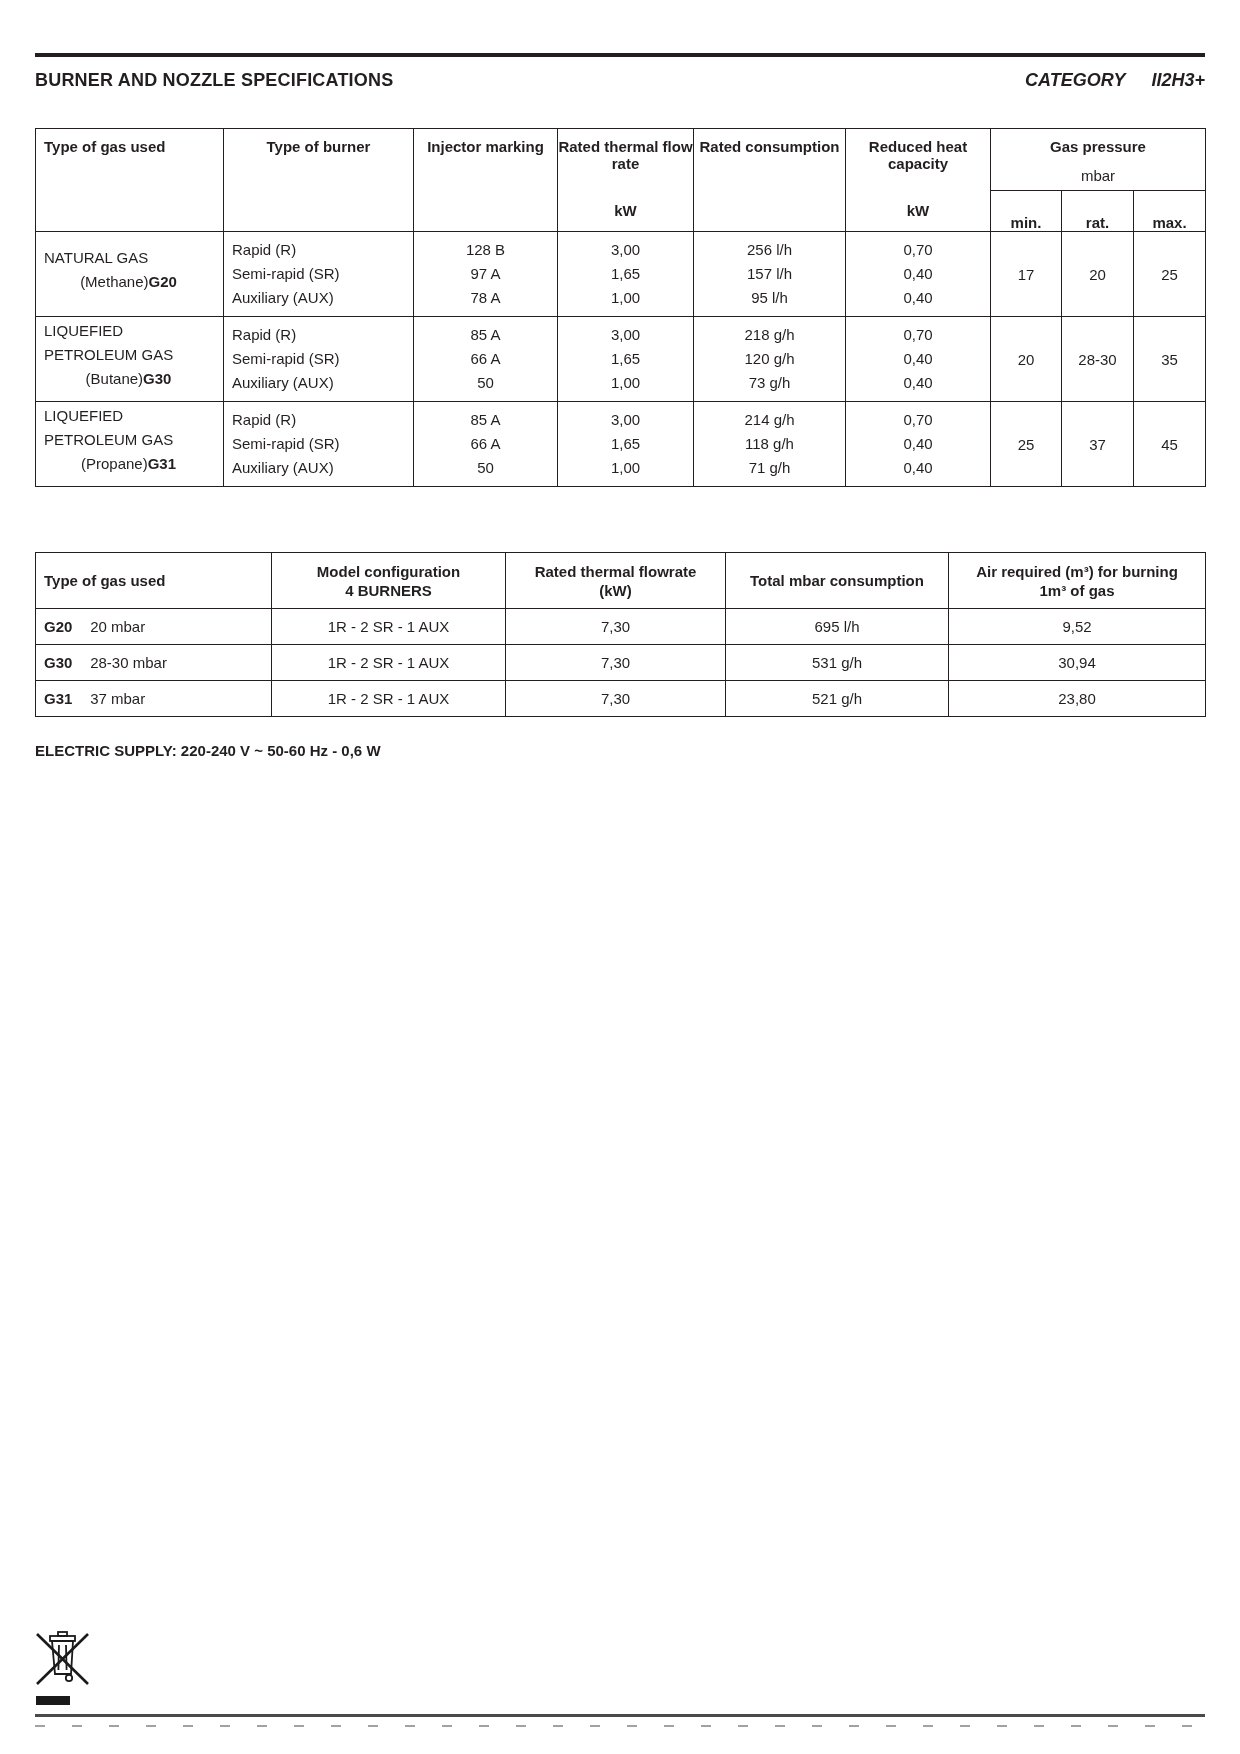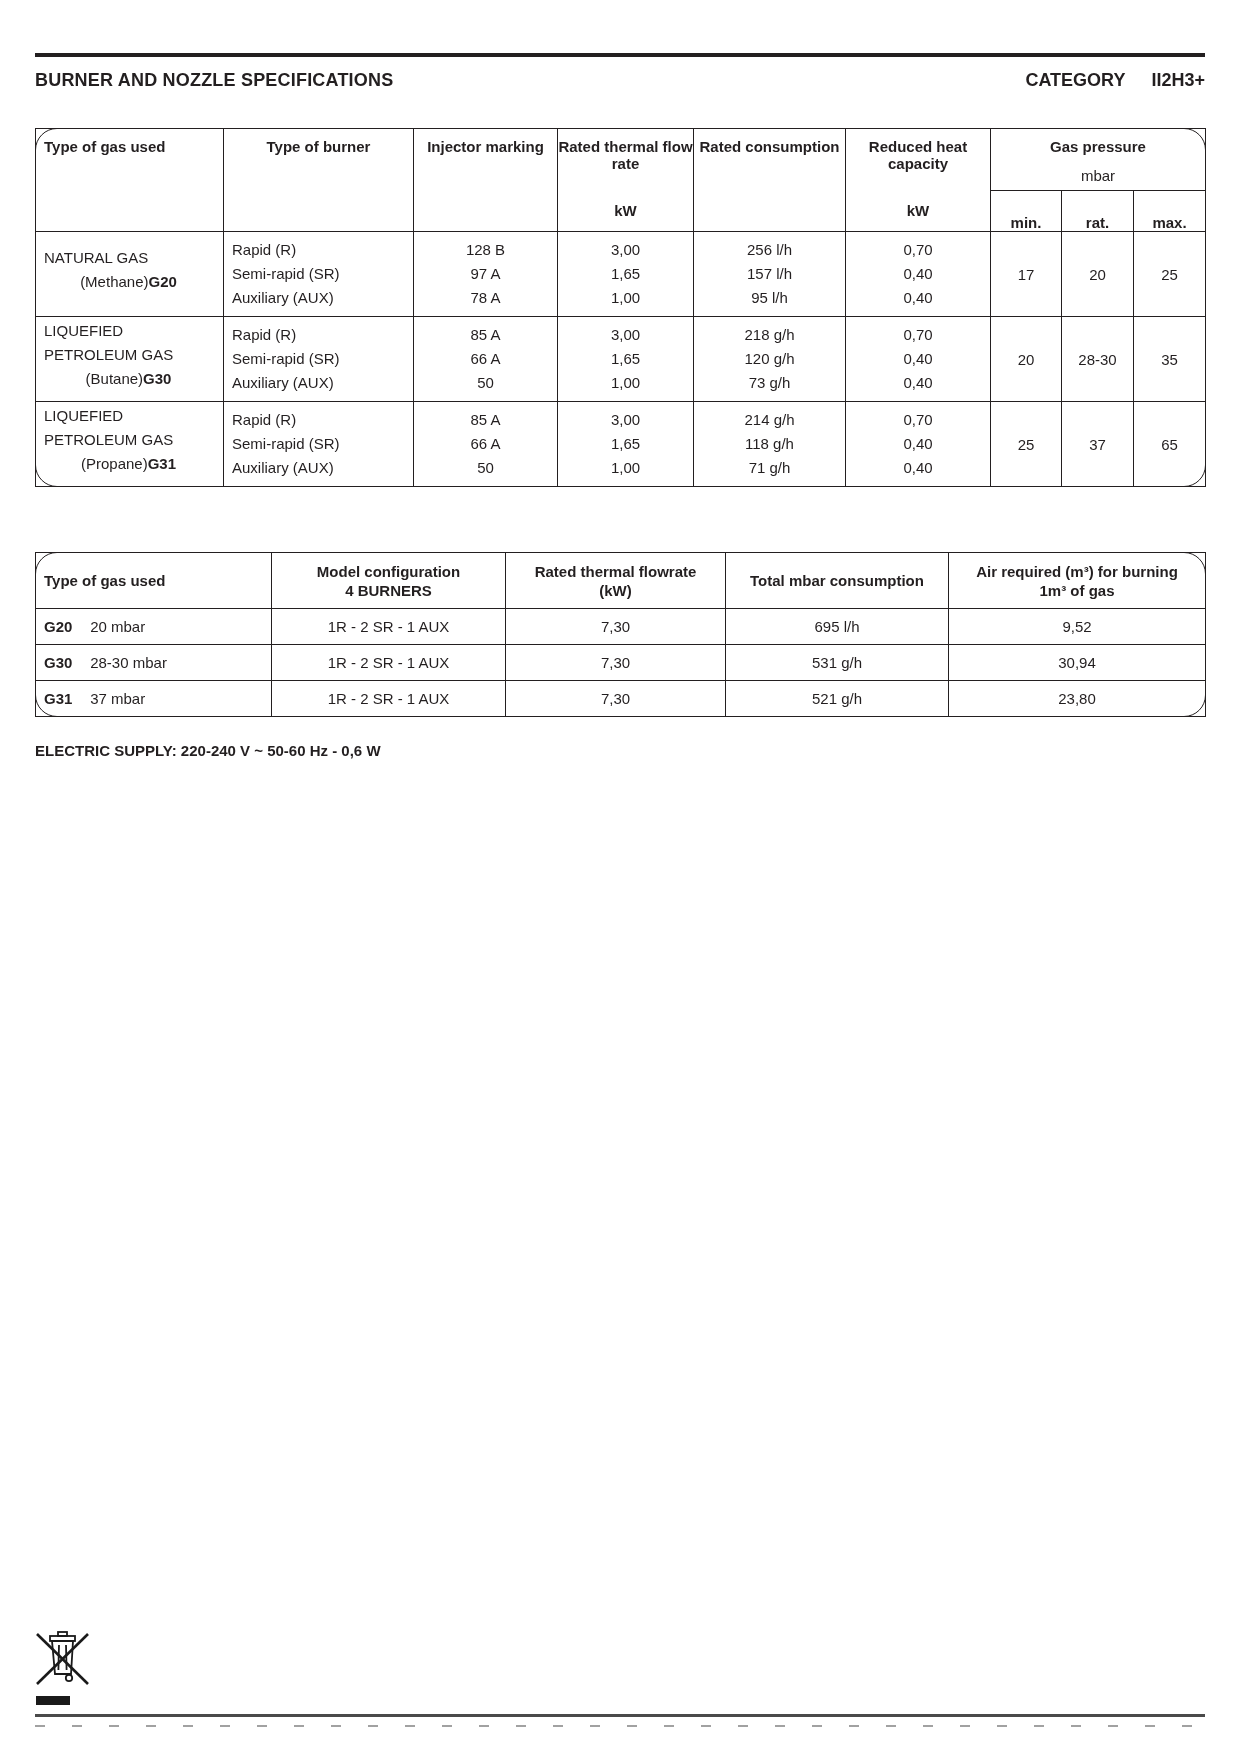--- a/index.html
+++ b/index.html
@@ -9,27 +9,27 @@
     background:#ffffff; color:#231f20;
     font-family:"Liberation Sans", sans-serif;
     overflow:hidden;
   }
   .rule-top { position:absolute; left:35px; top:53px; width:1170px; height:4px; background:#231f20; }
   .heading {
     position:absolute; left:35px; top:70px; width:1170px;
     display:flex; justify-content:space-between; align-items:baseline;gap:24px;
   }
   .heading .title { font-size:18px; font-weight:bold; letter-spacing:.2px; }
-  .heading .category { font-size:18px; font-weight:bold; display:flex; gap:26px; }
+  .heading .category { font-size:18px; font-weight:bold; display:flex; gap:26px;font-style:italic; }
 
   table { border-collapse:collapse; table-layout:fixed; position:absolute; left:35px; background:#fff; }
   th, td { border:1.5px solid #231f20; font-size:15px; }
   .t1 { top:128px; width:1170px; }
   .t2 { top:552px; width:1170px; }
-  table { outline:1px solid #231f20; outline-offset:-1px;border-radius:22px; }
+  table { outline:1px solid #231f20; outline-offset:-1px; }
 
   
   .t1 th { font-weight:bold; vertical-align:top; padding-top:9px; text-align:center; position:relative; }
   .t1 tr.h1 th { height:62px; }
   .t1 tr.h2 th { height:32px; padding-top:23px; }
   .t1 th.left { text-align:left; padding-left:8px; }
   .t1 th .unit { position:absolute; left:0; right:0; bottom:12px; text-align:center; font-weight:bold; }
   .t1 th.gp .mbar { margin-top:12px; font-weight:normal; }
   .t1 td { height:85px; vertical-align:middle; text-align:center; }
   .t1 td.gas { text-align:left; padding:0 10px 8px 8px; }
@@ -217,21 +217,21 @@
           <div class="ln">118 g/h</div>
           <div class="ln">71 g/h</div>
         </td>
         <td>
           <div class="ln">0,70</div>
           <div class="ln">0,40</div>
           <div class="ln">0,40</div>
         </td>
         <td>25</td>
         <td>37</td>
-        <td>65</td>
+        <td>45</td>
       </tr>
     </tbody>
   </table>
 
   <table class="t2">
     <colgroup>
       <col style="width:236px">
         <col style="width:234px">
         <col style="width:220px">
       <col style="width:223px">

